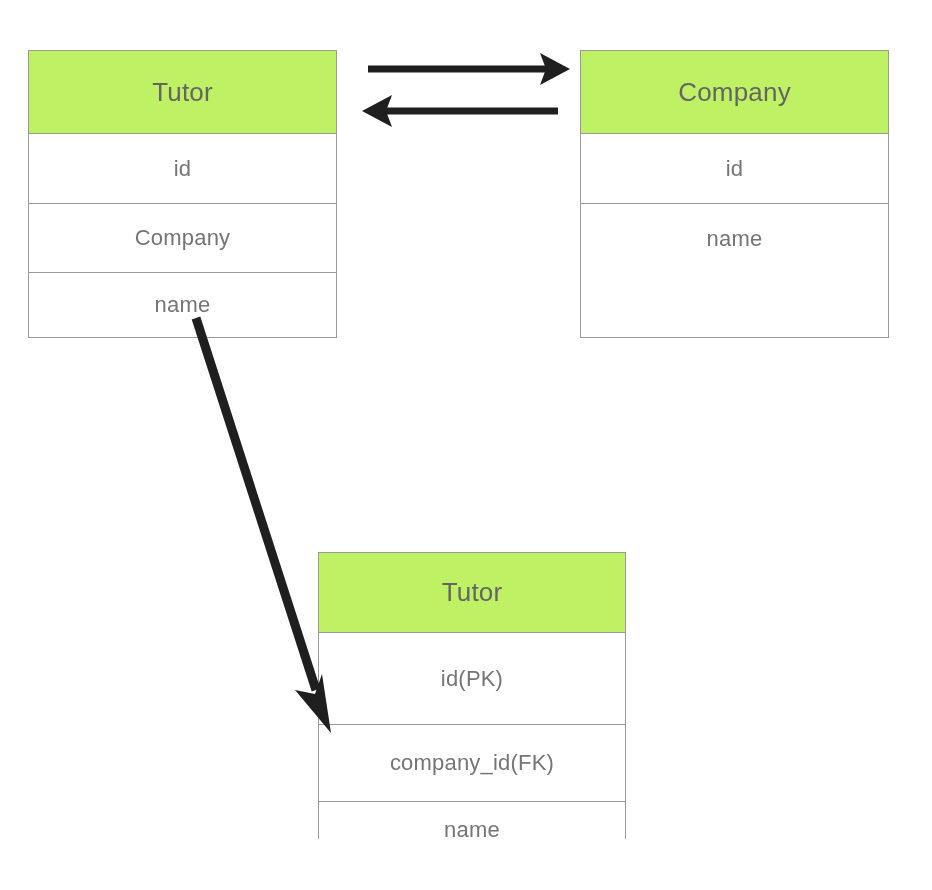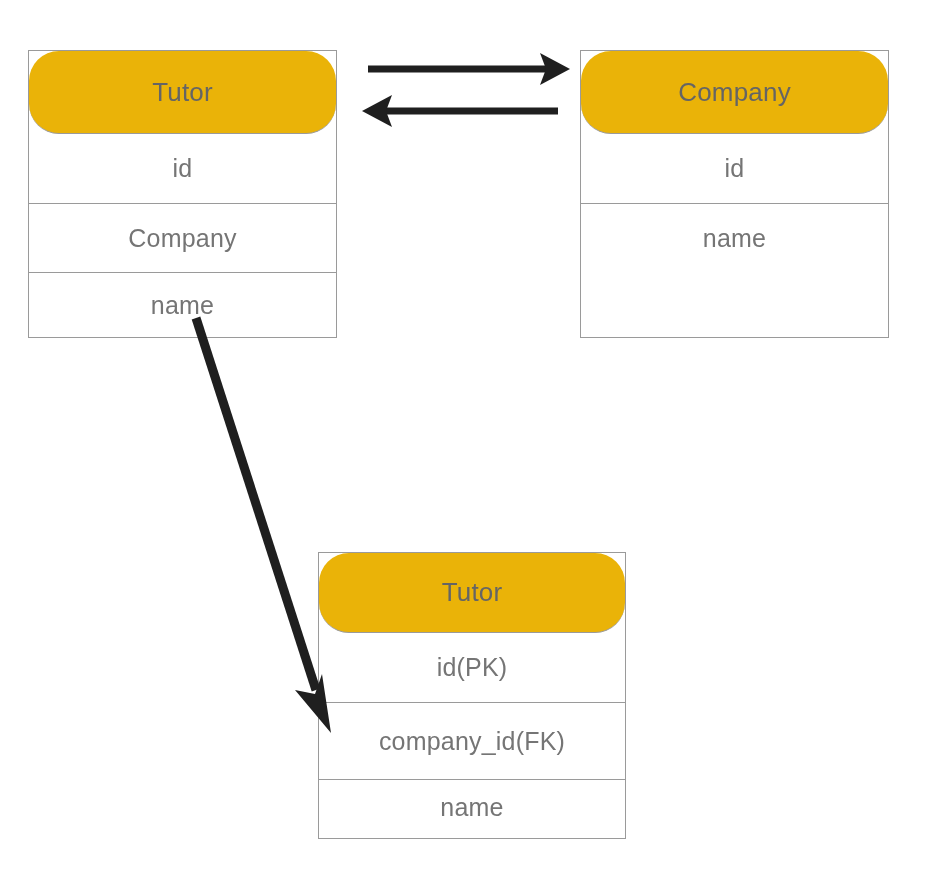--- a/index.html
+++ b/index.html
@@ -18,39 +18,38 @@
     overflow: hidden;
   }
   .entity {
     position: absolute;
     box-sizing: border-box;
     border: 1px solid #9a9a9a;
     background: #ffffff;
   }
   .entity-header {
     box-sizing: border-box;
-    background: #eab308;
+    background: #bef264;
     border-bottom: 1px solid #9a9a9a;
     display: flex;
     align-items: center;
     justify-content: center;
     color: #656565;
     font-size: 26px;
     letter-spacing: 0.2px;
-    border-radius: 30px;
   }
   .entity-row {
     box-sizing: border-box;
     background: #ffffff;
     border-bottom: 1px solid #9a9a9a;
     display: flex;
     align-items: center;
     justify-content: center;
     color: #757575;
-    font-size: 25px;
+    font-size: 22px;
     letter-spacing: 0.2px;
   }
   .entity-row:last-child {
     border-bottom: none;
   }
   .entity-row.highlight {
     color: #ee0000;
     font-weight: bold;
   }
   #arrow-layer {
@@ -87,21 +86,21 @@
 
   
   #entity-tutor-bottom {
     left: 318px;
     top: 552px;
     width: 308px;
     height: 287px;
   }
   #entity-tutor-bottom .entity-header { height: 80px; }
   #entity-tutor-bottom .entity-row { height: 55px; }
-  #entity-tutor-bottom .entity-row:nth-of-type(2) { height: 70px; }
+  #entity-tutor-bottom .entity-row:nth-of-type(2) { height: 92px; }
   #entity-tutor-bottom .entity-row:nth-of-type(3) { height: 77px; }
 </style>
 </head>
 <body>
 
 <div id="canvas">
 
   <div class="entity" id="entity-tutor-left">
     <div class="entity-header">Tutor</div>
     <div class="entity-row">id</div>

